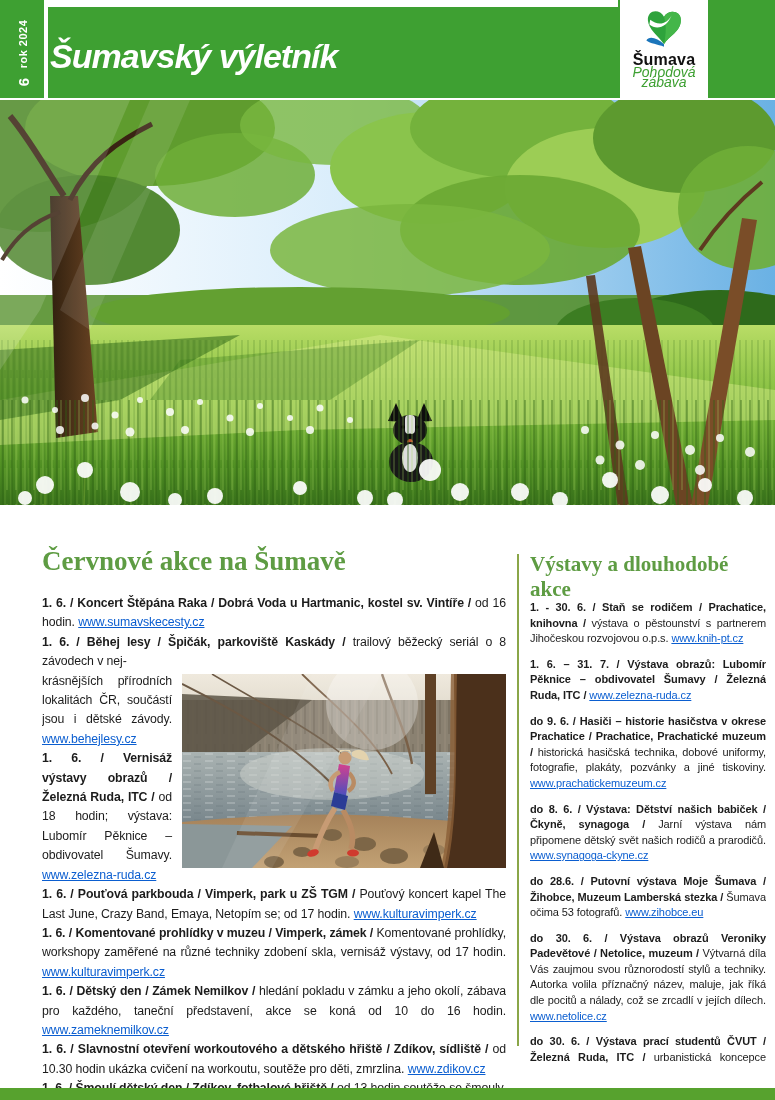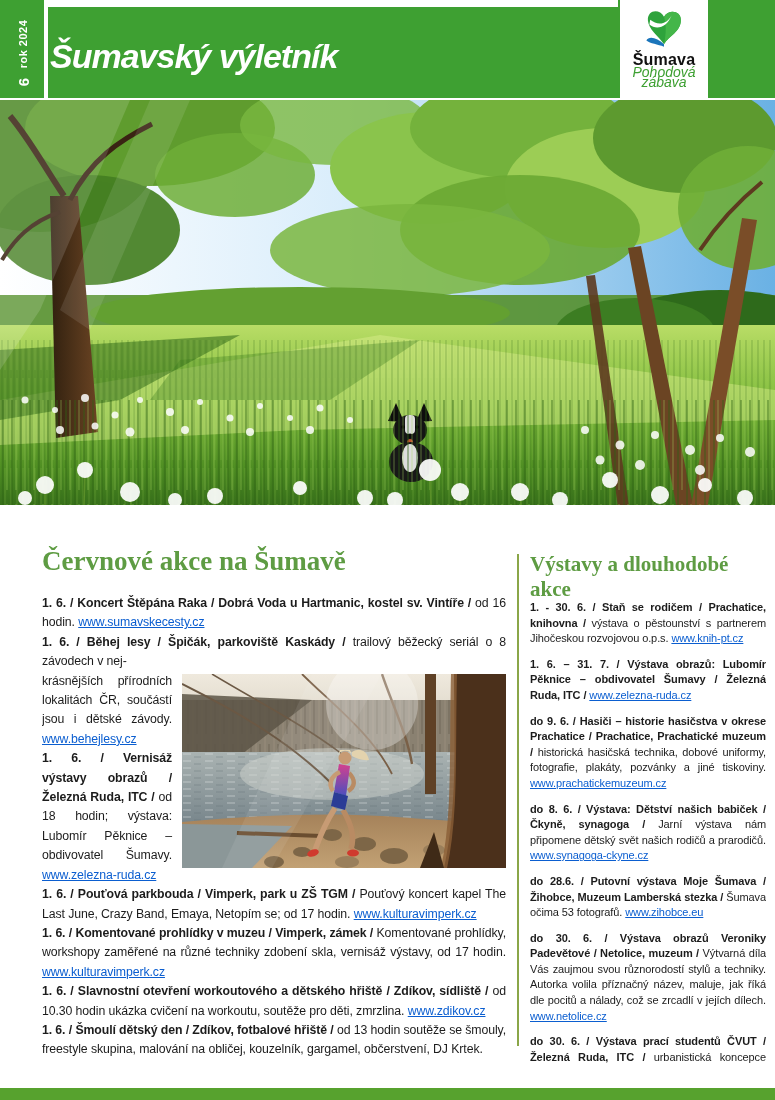--- a/index.html
+++ b/index.html
@@ -295,20 +295,21 @@
     </g>
     <polygon points="130,0 200,0 90,194 40,194" fill="#ffffff" opacity=".08"></polygon>
   </svg>
   </div>
 
   <div>
       <p class="item"><span class="t">krásnějších přírodních lokalitách ČR, součástí jsou i dětské závody. </span><a href="#" class="lnk">www.behejlesy.cz</a></p>
       <p class="item"><span class="b">1. 6. / Vernisáž výstavy obrazů / Železná Ruda, ITC / </span><span class="t">od 18 hodin;  výstava: Lubomír Pěknice – obdivovatel Šumavy. </span><a href="#" class="lnk">www.zelezna-ruda.cz</a></p>
       <p class="item"><span class="b">1. 6. / Pouťová parkbouda / Vimperk, park u ZŠ TGM / </span><span class="t">Pouťový koncert kapel The Last June, Crazy Band, Emaya, Netopím se; od 17 hodin. </span><a href="#" class="lnk">www.kulturavimperk.cz</a></p>
       <p class="item"><span class="b">1. 6. / Komentované prohlídky v muzeu / Vimperk, zámek / </span><span class="t">Komentované prohlídky, workshopy zaměřené na různé techniky zdobení skla, vernisáž výstavy, od 17 hodin. </span><a href="#" class="lnk">www.kulturavimperk.cz</a></p>
+      <p class="item"><span class="b">1. 6. / Dětský den / Zámek Nemilkov / </span><span class="t">hledání pokladu v zámku a jeho okolí, zábava pro každého, taneční představení, akce se koná od 10 do 16 hodin. </span><a href="#" class="lnk">www.zameknemilkov.cz</a></p>
       <p class="item"><span class="b">1. 6. / Slavnostní otevření workoutového a dětského hřiště / Zdíkov, sídliště / </span><span class="t">od 10.30 hodin ukázka cvičení na workoutu, soutěže pro děti, zmrzlina. </span><a href="#" class="lnk">www.zdikov.cz</a></p>
       <p class="item"><span class="b">1. 6. / Šmoulí dětský den / Zdíkov, fotbalové hřiště / </span><span class="t">od 13 hodin soutěže se šmouly, freestyle skupina, malování na obličej, kouzelník, gargamel, občerstvení, DJ Krtek. </span></p>
     </div>
 </div>
 
 <div class="col-right">
   <div>
       <p class="item"><span class="b">1. - 30. 6. /  Staň se rodičem / Prachatice, knihovna / </span><span class="t">výstava o pěstounství s partnerem Jihočeskou rozvojovou o.p.s. </span><a href="#" class="lnk">www.knih-pt.cz</a></p>
       <p class="item"><span class="b">1. 6. – 31. 7. / Výstava obrazů: Lubomír Pěknice – obdivovatel Šumavy / Železná Ruda, ITC / </span><a href="#" class="lnk">www.zelezna-ruda.cz</a></p>
       <p class="item"><span class="b">do 9. 6. / Hasiči – historie hasičstva v okrese Prachatice / Prachatice, Prachatické muzeum / </span><span class="t">historická hasičská technika, dobové uniformy, fotografie, plakáty, pozvánky a jiné tiskoviny. </span><a href="#" class="lnk">www.prachatickemuzeum.cz</a></p>

